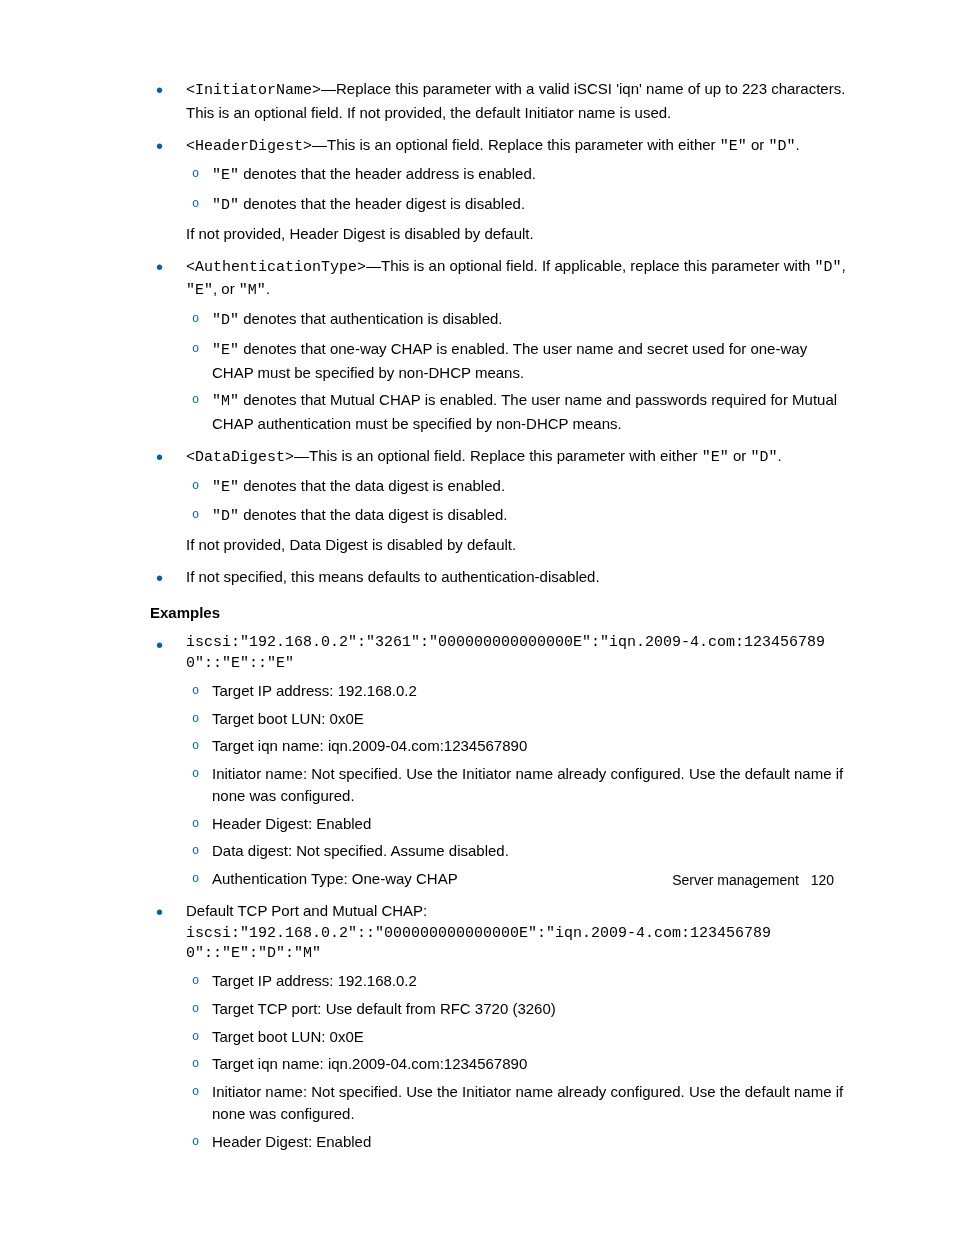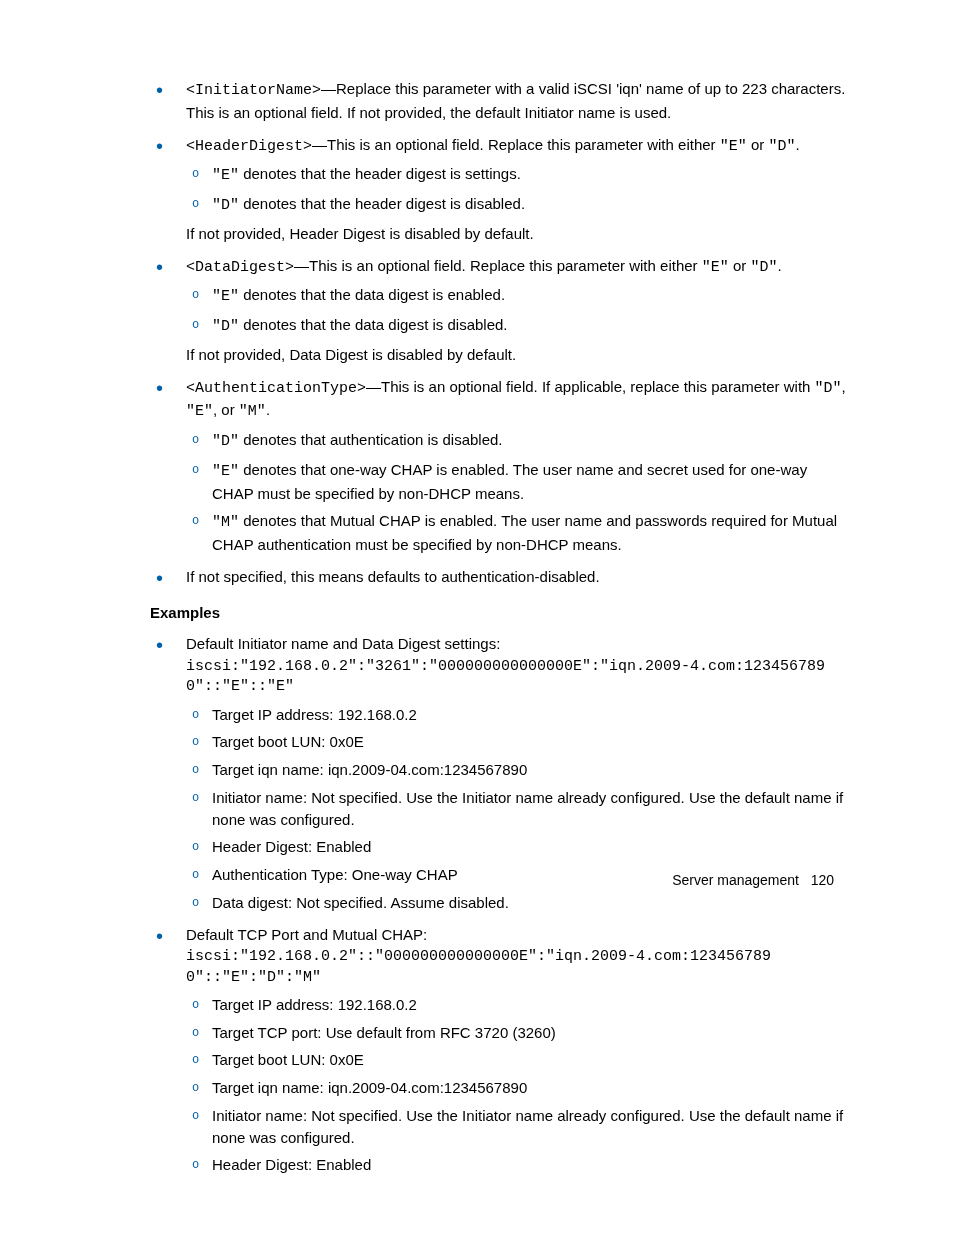--- a/index.html
+++ b/index.html
@@ -89,65 +89,64 @@
 
   <ul class="lvl1">
 
     <li>
       <span class="mono">&lt;InitiatorName&gt;</span><span>—Replace this parameter with a valid iSCSI 'iqn' name of up to 223 characters. This is an optional field. If not provided, the default Initiator name is used.</span>
     </li>
 
     <li>
       <span class="mono">&lt;HeaderDigest&gt;</span><span>—This is an optional field. Replace this parameter with either </span><span class="mono">"E"</span><span> or </span><span class="mono">"D"</span><span>.</span>
       <ul class="lvl2">
-        <li><span class="mono">"E"</span><span> denotes that the header digest is settings.</span></li>
+        <li><span class="mono">"E"</span><span> denotes that the header address is enabled.</span></li>
         <li><span class="mono">"D"</span><span> denotes that the header digest is disabled.</span></li>
       </ul>
       <div class="para">If not provided, Header Digest is disabled by default.</div>
+    </li>
+
+    <li>
+      <span class="mono">&lt;AuthenticationType&gt;</span><span>—This is an optional field. If applicable, replace this parameter with </span><span class="mono">"D"</span><span>, </span><span class="mono">"E"</span><span>, or </span><span class="mono">"M"</span><span>.</span>
+      <ul class="lvl2">
+        <li><span class="mono">"D"</span><span> denotes that authentication is disabled.</span></li>
+        <li><span class="mono">"E"</span><span> denotes that one-way CHAP is enabled. The user name and secret used for one-way CHAP must be specified by non-DHCP means.</span></li>
+        <li><span class="mono">"M"</span><span> denotes that Mutual CHAP is enabled. The user name and passwords required for Mutual CHAP authentication must be specified by non-DHCP means.</span></li>
+      </ul>
     </li>
 
     <li>
       <span class="mono">&lt;DataDigest&gt;</span><span>—This is an optional field. Replace this parameter with either </span><span class="mono">"E"</span><span> or </span><span class="mono">"D"</span><span>.</span>
       <ul class="lvl2">
         <li><span class="mono">"E"</span><span> denotes that the data digest is enabled.</span></li>
         <li><span class="mono">"D"</span><span> denotes that the data digest is disabled.</span></li>
       </ul>
       <div class="para">If not provided, Data Digest is disabled by default.</div>
-    </li>
-
-    <li>
-      <span class="mono">&lt;AuthenticationType&gt;</span><span>—This is an optional field. If applicable, replace this parameter with </span><span class="mono">"D"</span><span>, </span><span class="mono">"E"</span><span>, or </span><span class="mono">"M"</span><span>.</span>
-      <ul class="lvl2">
-        <li><span class="mono">"D"</span><span> denotes that authentication is disabled.</span></li>
-        <li><span class="mono">"E"</span><span> denotes that one-way CHAP is enabled. The user name and secret used for one-way CHAP must be specified by non-DHCP means.</span></li>
-        <li><span class="mono">"M"</span><span> denotes that Mutual CHAP is enabled. The user name and passwords required for Mutual CHAP authentication must be specified by non-DHCP means.</span></li>
-      </ul>
     </li>
 
     <li>
       <span>If not specified, this means defaults to authentication-disabled.</span>
     </li>
 
   </ul>
 
   <div class="heading">Examples</div>
 
   <ul class="lvl1">
 
     <li>
-      <div>Default Initiator name and Data Digest settings:</div>
       <div class="codeblock">iscsi:"192.168.0.2":"3261":"000000000000000E":"iqn.2009-4.com:1234567890"::"E"::"E"</div>
       <ul class="lvl2">
         <li><span>Target IP address: 192.168.0.2</span></li>
         <li><span>Target boot LUN: 0x0E</span></li>
         <li><span>Target iqn name: iqn.2009-04.com:1234567890</span></li>
         <li><span>Initiator name: Not specified. Use the Initiator name already configured. Use the default name if none was configured.</span></li>
         <li><span>Header Digest: Enabled</span></li>
+        <li><span>Data digest: Not specified. Assume disabled.</span></li>
         <li><span>Authentication Type: One-way CHAP</span></li>
-        <li><span>Data digest: Not specified. Assume disabled.</span></li>
       </ul>
     </li>
 
     <li>
       <div>Default TCP Port and Mutual CHAP:</div>
       <div class="codeblock">iscsi:"192.168.0.2"::"000000000000000E":"iqn.2009-4.com:1234567890"::"E":"D":"M"</div>
       <ul class="lvl2">
         <li><span>Target IP address: 192.168.0.2</span></li>
         <li><span>Target TCP port: Use default from RFC 3720 (3260)</span></li>
         <li><span>Target boot LUN: 0x0E</span></li>

